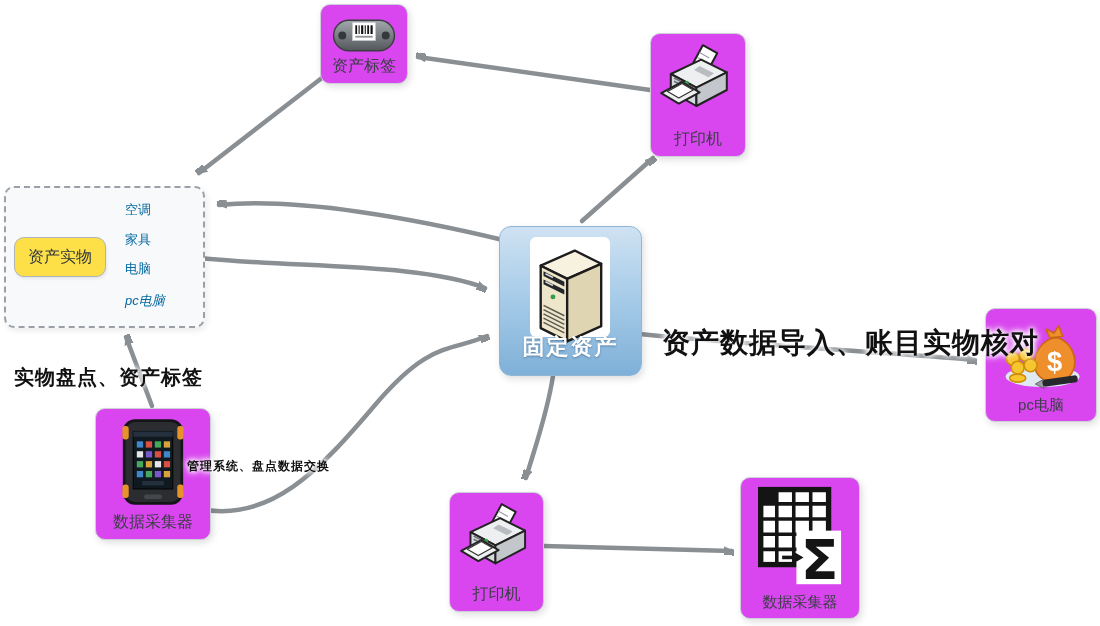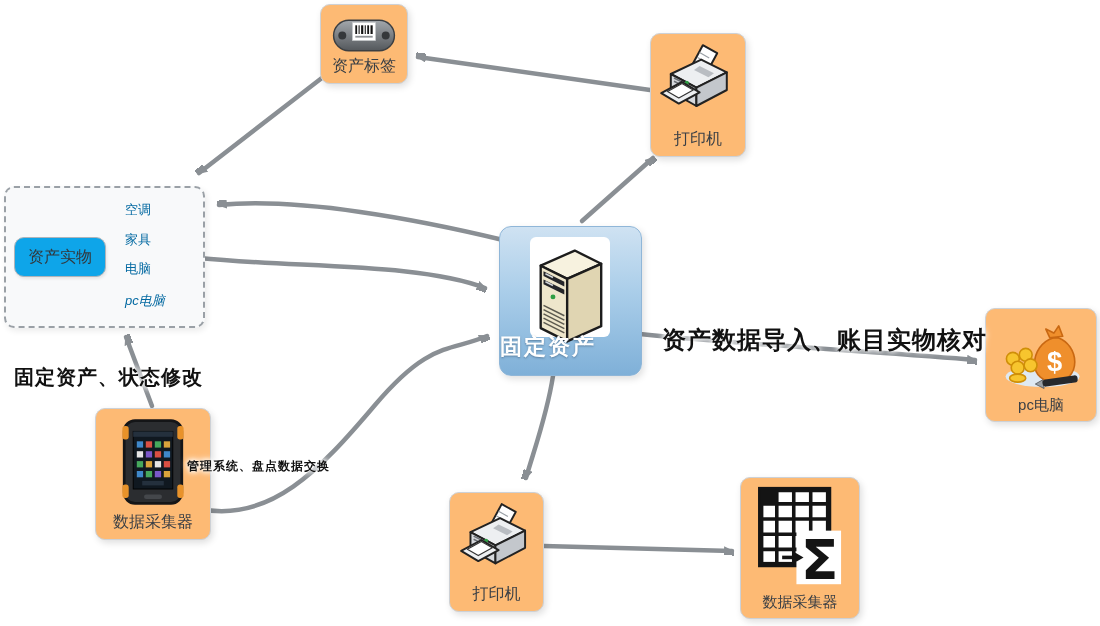--- a/index.html
+++ b/index.html
@@ -2,48 +2,48 @@
 <html><head>
 <meta charset="utf-8">
 <style>
   html,body{margin:0;padding:0;background:#ffffff;}
   #canvas{
     position:relative;width:1100px;height:626px;background:#ffffff;overflow:hidden;
     font-family:"Liberation Sans","DejaVu Sans",sans-serif;
   }
   #wires{position:absolute;left:0;top:0;width:1100px;height:626px;}
   .node{
-    position:absolute;background:#fdba74;border:1px solid #cdd1d6;border-radius:10px;
+    position:absolute;background:#d946ef;border:1px solid #cdd1d6;border-radius:10px;
     box-shadow:2px 3px 7px rgba(0,0,0,0.13);display:flex;flex-direction:column;
     align-items:center;justify-content:flex-start;
   }
   .node .nlabel{
     color:#3a3f45;font-size:16px;line-height:1.1;white-space:nowrap;margin-top:auto;
     padding-bottom:8px;
   }
   .node svg{display:block;margin-top:8px;}
   #node-fixed{
     background:linear-gradient(180deg,#cfe2f2 0%,#a9cde9 45%,#7fb0d8 100%);
     border:1px solid #8fb6d8;border-radius:12px;
   }
   #node-fixed .inner-plate{
     position:absolute;left:30px;top:10px;width:80px;height:100px;background:#ffffff;
     border-radius:6px;
   }
   #node-fixed .nlabel{
-    position:absolute;left:0;right:0;bottom:8px;text-align:left;color:#ffffff;
+    position:absolute;left:0;right:0;bottom:8px;text-align:center;color:#ffffff;
     font-size:22px;font-weight:bold;letter-spacing:2px;
     text-shadow:0 1px 2px rgba(50,80,110,0.55);
   }
   #group-box{
     position:absolute;left:4px;top:186px;width:197px;height:138px;background:#f8f9fa;
     border:2px dashed #9aa0a6;border-radius:10px;box-shadow:2px 3px 6px rgba(0,0,0,0.08);
   }
   #group-root{
-    position:absolute;left:14px;top:237px;width:90px;height:38px;background:#0ea5e9;
+    position:absolute;left:14px;top:237px;width:90px;height:38px;background:#fde047;
     border:1.5px solid #aeb4ba;border-radius:10px;display:flex;align-items:center;
     justify-content:center;font-size:16px;color:#33383d;box-shadow:1px 2px 3px rgba(0,0,0,0.08);
   }
   .g-item{
     position:absolute;left:125px;height:22px;font-size:13px;color:#0369a1;white-space:nowrap;
   }
   .edge-label{
     position:absolute;font-weight:bold;color:#111111;white-space:nowrap;
     text-shadow:0 0 4px #fff,0 0 6px #fff,0 0 8px #fff;
   }
@@ -248,17 +248,17 @@
           <path d="M6,71 H82"></path>
       </g>
       <rect x="46" y="50" width="50" height="60" fill="#ffffff"></rect>
       <path d="M30,80 H44" stroke="#141414" stroke-width="4"></path>
       <path d="M42,73 L54,80 L42,87 Z" fill="#141414"></path>
       <text x="72" y="104" font-size="62" font-weight="bold" fill="#141414" text-anchor="middle" font-family="'DejaVu Sans',sans-serif">Σ</text>
     </svg>
     <div class="nlabel" style="font-size:15px">数据采集器</div>
   </div>
 
-  <div class="edge-label" style="left:14px;top:364px;font-size:20px;letter-spacing:1px;">固定资产、状态修改</div>
+  <div class="edge-label" style="left:14px;top:364px;font-size:20px;letter-spacing:1px;">实物盘点、资产标签</div>
   <div class="edge-label" style="left:187px;top:458px;font-size:12px;letter-spacing:1px;">管理系统、盘点数据交换</div>
-  <div class="edge-label" style="left:662px;top:324px;font-size:24px;letter-spacing:1px;">资产数据导入、账目实物核对</div>
+  <div class="edge-label" style="left:662px;top:324px;font-size:28px;letter-spacing:1px;">资产数据导入、账目实物核对</div>
 
 </div>
 
 </body></html>

